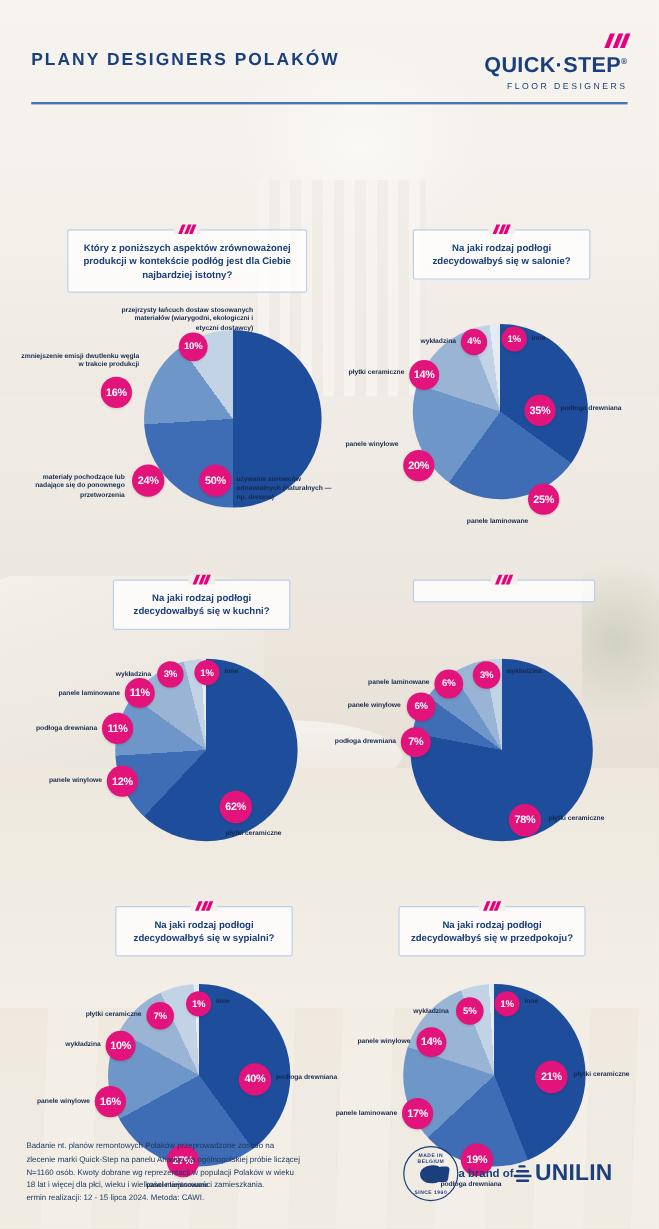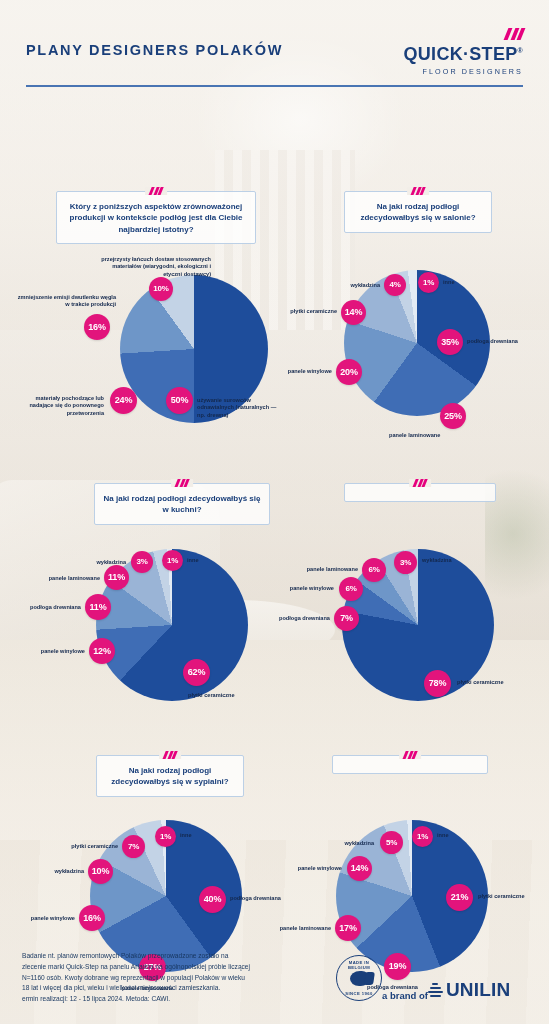--- a/index.html
+++ b/index.html
@@ -110,21 +110,21 @@
   }
   .lbl.wrap { white-space: normal; }
   .lbl.r { text-align: right; }
 
   
   .footer {
     position: absolute; left: 0; bottom: 0; width: 549px; height: 92px;
     display: flex; align-items: center; padding: 0 22px;
   }
   .footer-text { color: #17365f; font-size: 6.6px; line-height: 1.65; width: 300px; }
-  .footer-logos { display: flex; align-items: flex-end; gap: 0; margin-left: 14px; }
+  .footer-logos { display: flex; align-items: center; gap: 0; margin-left: 14px; }
   .belgium-seal {
     width: 46px; height: 46px; border-radius: 50%;
     border: 1.2px solid #1a3f7a; position: relative;
     display: flex; align-items: center; justify-content: center;
   }
   .seal-top, .seal-bot {
     position: absolute; width: 100%; text-align: center;
     font-size: 4.2px; color: #1a3f7a; font-weight: bold; letter-spacing: .4px;
   }
   .seal-top { top: 4px; }
@@ -212,32 +212,32 @@
           </div>
         <div class="qtext">Na jaki rodzaj podłogi zdecydowałbyś się w salonie?</div>
       </div>
     </div>
 
     <div class="panel" style="left:344px;top:183px;width:146px;height:146px;">
       <div class="pie" style="inset:0;background:conic-gradient(#1e4d9b 0deg 126deg,#3f6db5 126deg 216deg,#6e96c8 216deg 288deg,#9ab4d6 288deg 338.4deg,#c3d3e6 338.4deg 352.8deg,#e3ebf4 352.8deg 360deg);"></div>
     </div>
     <div class="badge" style="left:437px;top:242px;width:26px;height:26px;">35%</div>
     <div class="badge" style="left:404px;top:316px;width:26px;height:26px;margin-left:36px;">25%</div>
-    <div class="badge" style="left:336px;top:272px;width:26px;height:26px;">20%</div>
+    <div class="badge" style="left:336px;top:288px;width:26px;height:26px;">20%</div>
     <div class="badge" style="left:341px;top:213px;width:25px;height:25px;">14%</div>
     <div class="badge sm" style="left:384px;top:187px;width:22px;height:22px;">4%</div>
     <div class="badge sm" style="left:418px;top:185px;width:21px;height:21px;">1%</div>
     <div class="lbl" style="left:443px;top:192px;">inne</div>
     <div class="lbl" style="left:467px;top:251px;">podłoga drewniana</div>
     <div class="lbl" style="left:389px;top:345px;">panele laminowane</div>
     <div class="lbl r" style="left:278px;top:281px;width:54px;">panele winylowe</div>
     <div class="lbl r" style="left:278px;top:221px;width:59px;">płytki ceramiczne</div>
     <div class="lbl r" style="left:320px;top:195px;width:60px;">wykładzina</div>
 
-    <div class="panel" style="left:94px;top:396px;width:176px;">
+    <div class="panel" style="left:94px;top:396px;width:148px;">
       <div class="qbox">
         <div class="slashes">
             <i></i>
             <i></i>
             <i></i>
           </div>
         <div class="qtext">Na jaki rodzaj podłogi zdecydowałbyś się w kuchni?</div>
       </div>
     </div>
 
@@ -308,20 +308,21 @@
     <div class="lbl r" style="left:28px;top:781px;width:56px;">wykładzina</div>
     <div class="lbl r" style="left:52px;top:756px;width:66px;">płytki ceramiczne</div>
 
     <div class="panel" style="left:332px;top:668px;width:156px;">
       <div class="qbox">
         <div class="slashes">
             <i></i>
             <i></i>
             <i></i>
           </div>
+        <div class="qtext">Na jaki rodzaj podłogi zdecydowałbyś się w przedpokoju?</div>
       </div>
     </div>
 
     <div class="panel" style="left:336px;top:733px;width:152px;height:152px;">
       <div class="pie" style="inset:0;background:conic-gradient(#1e4d9b 0deg 158.4deg,#3f6db5 158.4deg 226.8deg,#6e96c8 226.8deg 288deg,#9ab4d6 288deg 338.4deg,#c3d3e6 338.4deg 356.4deg,#e3ebf4 356.4deg 360deg);"></div>
     </div>
     <div class="badge" style="left:446px;top:797px;width:27px;height:27px;">21%</div>
     <div class="badge" style="left:384px;top:866px;width:27px;height:27px;">19%</div>
     <div class="badge" style="left:335px;top:828px;width:26px;height:26px;">17%</div>
     <div class="badge" style="left:347px;top:769px;width:25px;height:25px;">14%</div>

